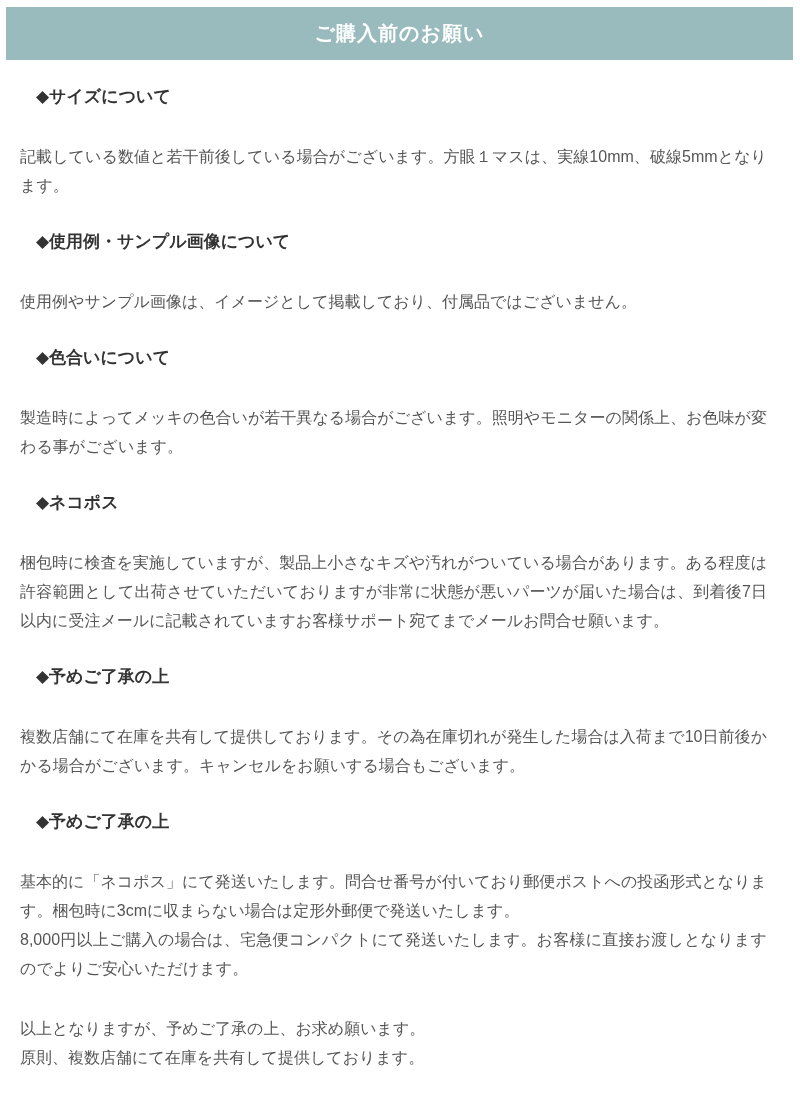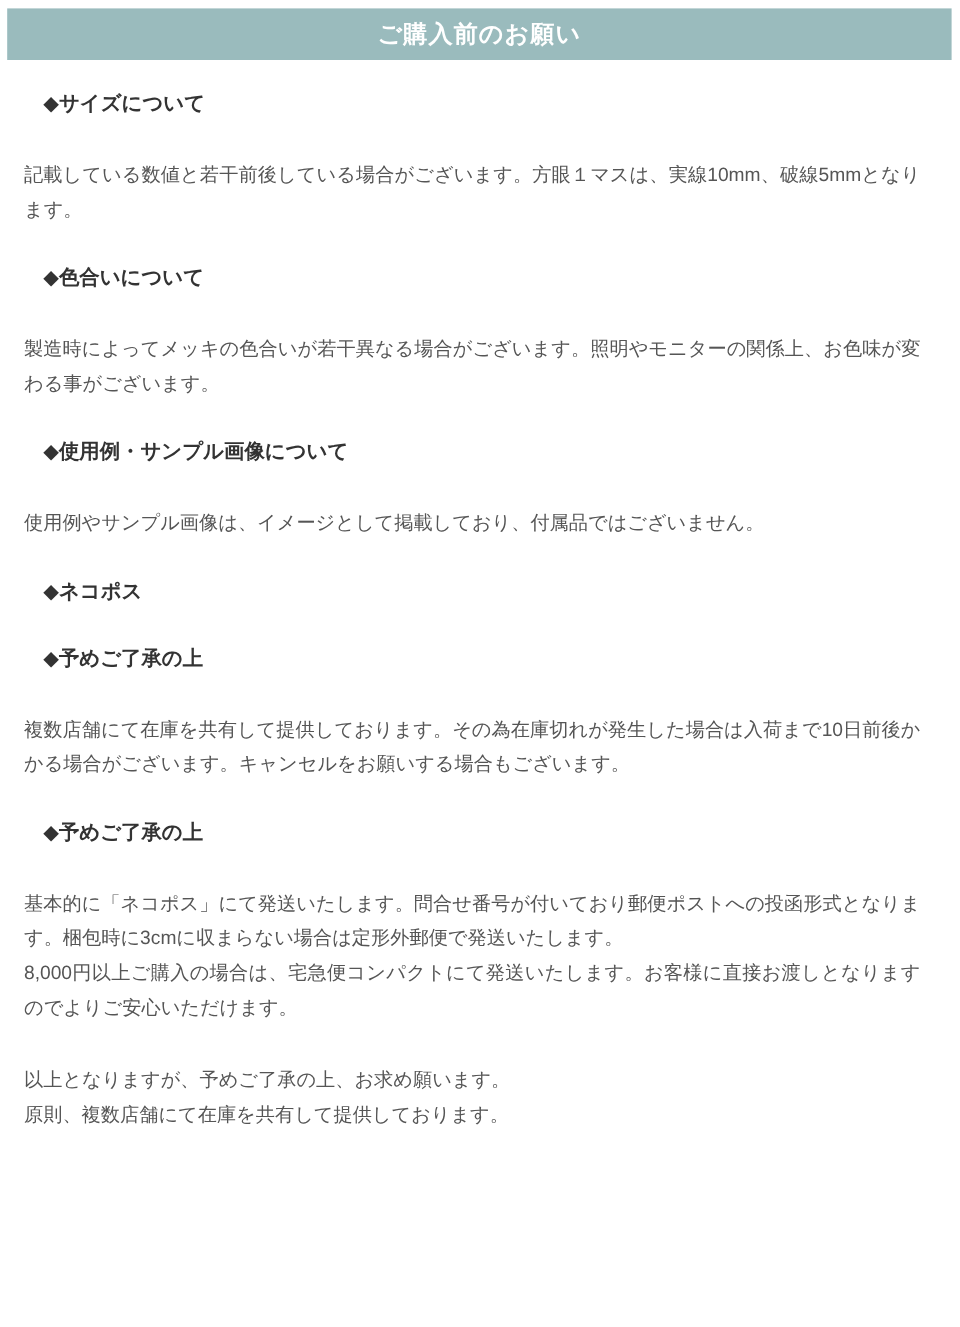--- a/index.html
+++ b/index.html
@@ -7,21 +7,21 @@
     background: #ffffff;
     font-family: "Liberation Sans", "DejaVu Sans", sans-serif;
   }
   body {
     width: 800px;
     height: 1106px;
     overflow: hidden;
   }
   .page-title-bar {
     margin: 7px 7px 0 6px;
-    height: 43px;
+    height: 53px;
     background: #9abbbd; 
     color: #ffffff;      
     display: flex;
     align-items: center;
     justify-content: center;
     font-size: 20px;
     font-weight: bold;
     letter-spacing: 1px;
   }
   .content {
@@ -58,31 +58,32 @@
 </div>
 
 <div class="content">
 
   <div>
     <h3 class="section-heading">◆サイズについて</h3>
     <p class="section-body">記載している数値と若干前後している場合がございます。方眼１マスは、実線10mm、破線5mmとなります。</p>
   </div>
 
   <div>
+    <h3 class="section-heading">◆使用例・サンプル画像について</h3>
+    <p class="section-body">使用例やサンプル画像は、イメージとして掲載しており、付属品ではございません。</p>
+  </div>
+
+  <div>
     <h3 class="section-heading">◆色合いについて</h3>
     <p class="section-body">製造時によってメッキの色合いが若干異なる場合がございます。照明やモニターの関係上、お色味が変わる事がございます。</p>
   </div>
 
   <div>
-    <h3 class="section-heading">◆使用例・サンプル画像について</h3>
-    <p class="section-body">使用例やサンプル画像は、イメージとして掲載しており、付属品ではございません。</p>
-  </div>
-
-  <div>
     <h3 class="section-heading">◆ネコポス</h3>
+    <p class="section-body">梱包時に検査を実施していますが、製品上小さなキズや汚れがついている場合があります。ある程度は許容範囲として出荷させていただいておりますが非常に状態が悪いパーツが届いた場合は、到着後7日以内に受注メールに記載されていますお客様サポート宛てまでメールお問合せ願います。</p>
   </div>
 
   <div>
     <h3 class="section-heading">◆予めご了承の上</h3>
     <p class="section-body">複数店舗にて在庫を共有して提供しております。その為在庫切れが発生した場合は入荷まで10日前後かかる場合がございます。キャンセルをお願いする場合もございます。</p>
   </div>
 
   <div>
     <h3 class="section-heading">◆予めご了承の上</h3>
     <p class="section-body">基本的に「ネコポス」にて発送いたします。問合せ番号が付いており郵便ポストへの投函形式となります。梱包時に3cmに収まらない場合は定形外郵便で発送いたします。

